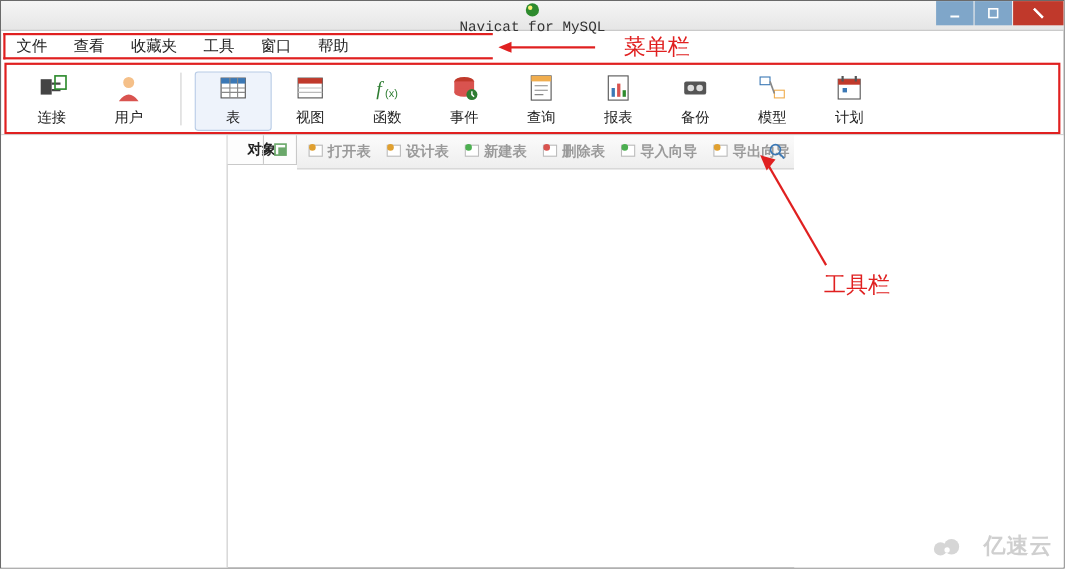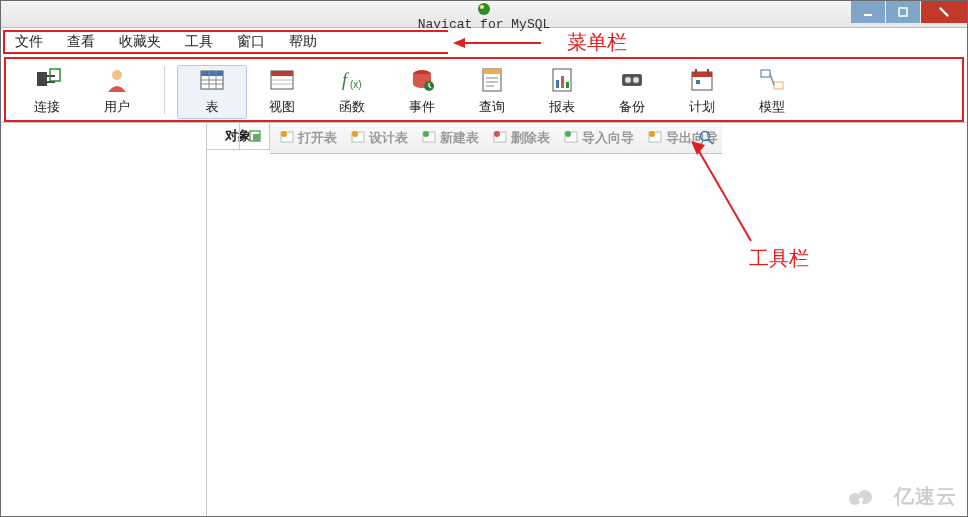--- a/index.html
+++ b/index.html
@@ -358,38 +358,38 @@
                 <rect x="4" y="8" width="20" height="12" rx="2" fill="#555"></rect>
                 <circle cx="10" cy="14" r="3" fill="#ddd"></circle>
                 <circle cx="18" cy="14" r="3" fill="#ddd"></circle>
               </svg>
             </span>
             <span>备份</span>
           </div>
           <div class="tool-btn">
             <span class="tool-icon">
               <svg width="28" height="28">
+                <rect x="3" y="4" width="9" height="7" fill="#fff" stroke="#3b78b5"></rect>
+                <rect x="16" y="16" width="9" height="7" fill="#fff" stroke="#f0ad4e"></rect>
+                <line x1="12" y1="8" x2="16" y2="19" stroke="#888" stroke-width="1.5"></line>
+              </svg>
+            </span>
+            <span>模型</span>
+          </div>
+          <div class="tool-btn">
+            <span class="tool-icon">
+              <svg width="28" height="28">
                 <rect x="4" y="6" width="20" height="18" fill="#fff" stroke="#555"></rect>
                 <rect x="4" y="6" width="20" height="5" fill="#c0392b"></rect>
                 <line x1="8" y1="3" x2="8" y2="8" stroke="#555" stroke-width="2"></line>
                 <line x1="20" y1="3" x2="20" y2="8" stroke="#555" stroke-width="2"></line>
                 <rect x="8" y="14" width="4" height="4" fill="#3b78b5"></rect>
               </svg>
             </span>
             <span>计划</span>
-          </div>
-          <div class="tool-btn">
-            <span class="tool-icon">
-              <svg width="28" height="28">
-                <rect x="3" y="4" width="9" height="7" fill="#fff" stroke="#3b78b5"></rect>
-                <rect x="16" y="16" width="9" height="7" fill="#fff" stroke="#f0ad4e"></rect>
-                <line x1="12" y1="8" x2="16" y2="19" stroke="#888" stroke-width="1.5"></line>
-              </svg>
-            </span>
-            <span>模型</span>
           </div>
         </div>
       </div>
   </div>
 
   <div class="body-split">
     <div class="nav-pane"></div>
 
     <div class="main-pane">
       <div class="obj-tabs">

